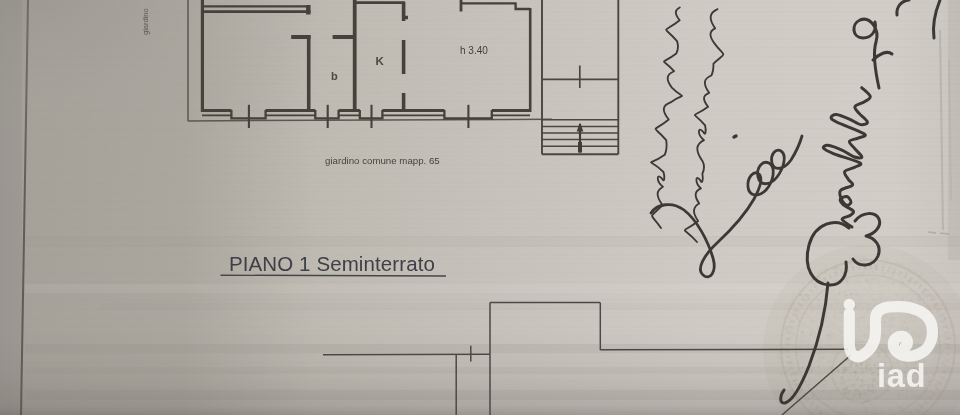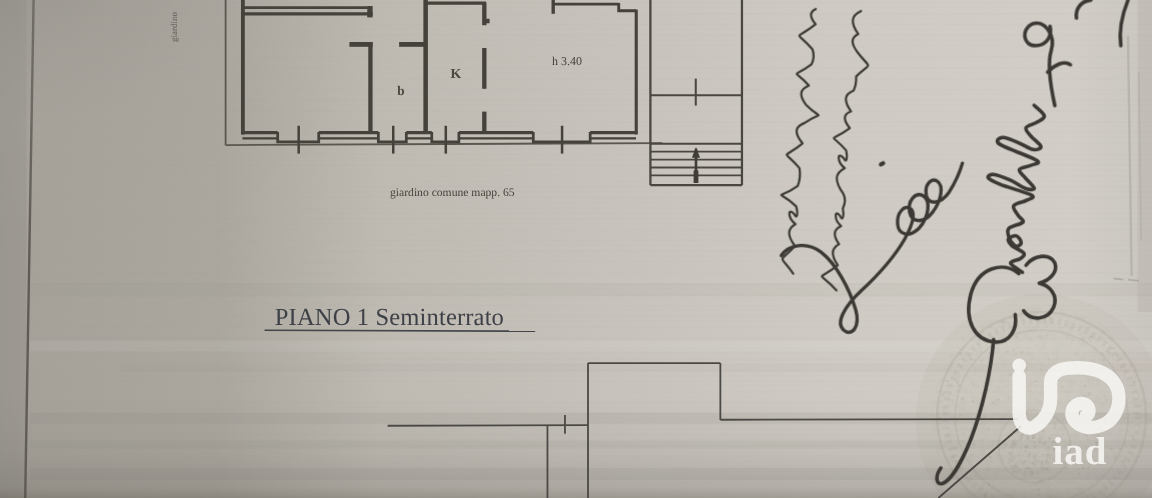--- a/index.html
+++ b/index.html
@@ -1,15 +1,15 @@
 <!DOCTYPE html>
 <html><head><meta charset="utf-8">
 <style>
 html,body{margin:0;padding:0;background:#888;}
-#page{position:relative;width:960px;height:415px;overflow:hidden;font-family:Liberation Serif, serif;}
+#page{position:relative;width:960px;height:415px;overflow:hidden;font-family:Liberation Sans, sans-serif;}
 </style></head>
 <body>
 <div id="page">
 <svg width="960" height="415" viewBox="0 0 960 415">
 <defs>
 <linearGradient id="paperlr" x1="0" y1="0" x2="1" y2="0">
  <stop offset="0" stop-color="#9f9c96"></stop>
  <stop offset="0.03" stop-color="#a6a29a"></stop>
  <stop offset="0.19" stop-color="#aba79f"></stop>
  <stop offset="0.33" stop-color="#bfbbb3"></stop>

